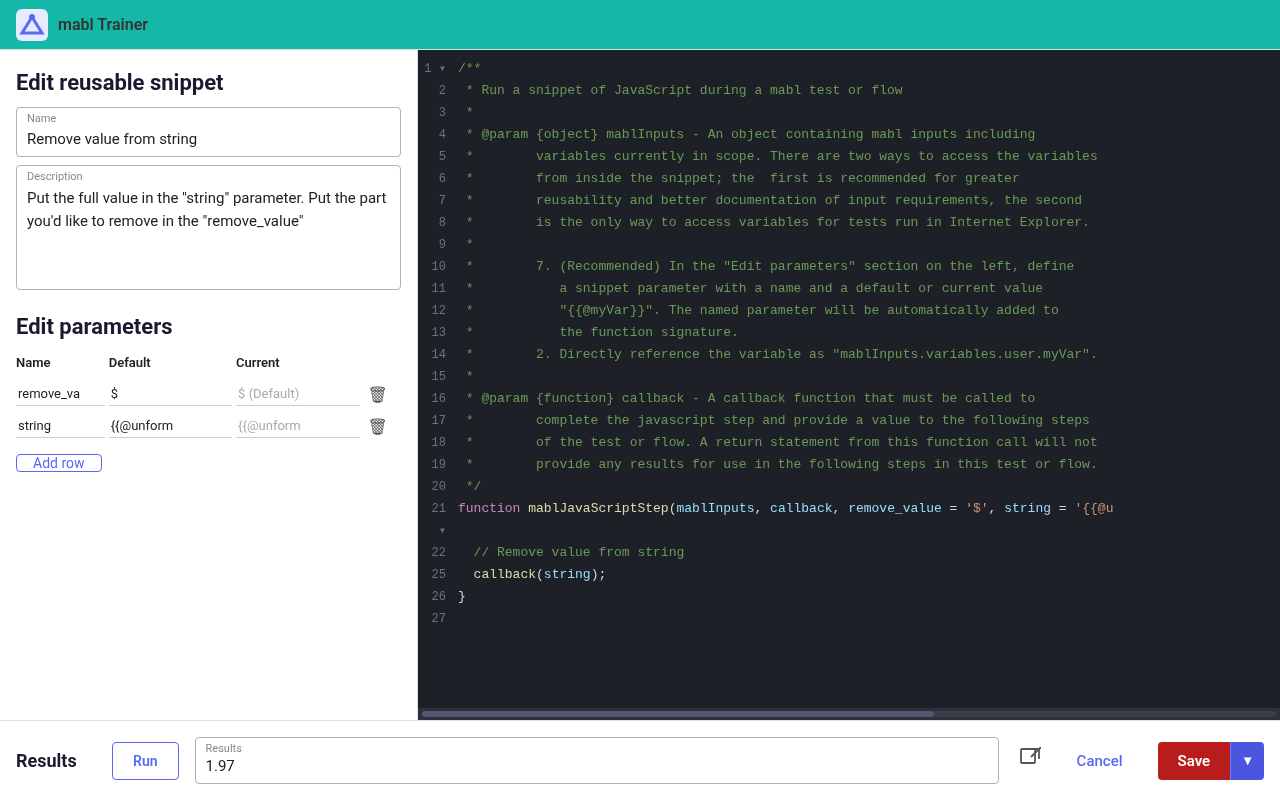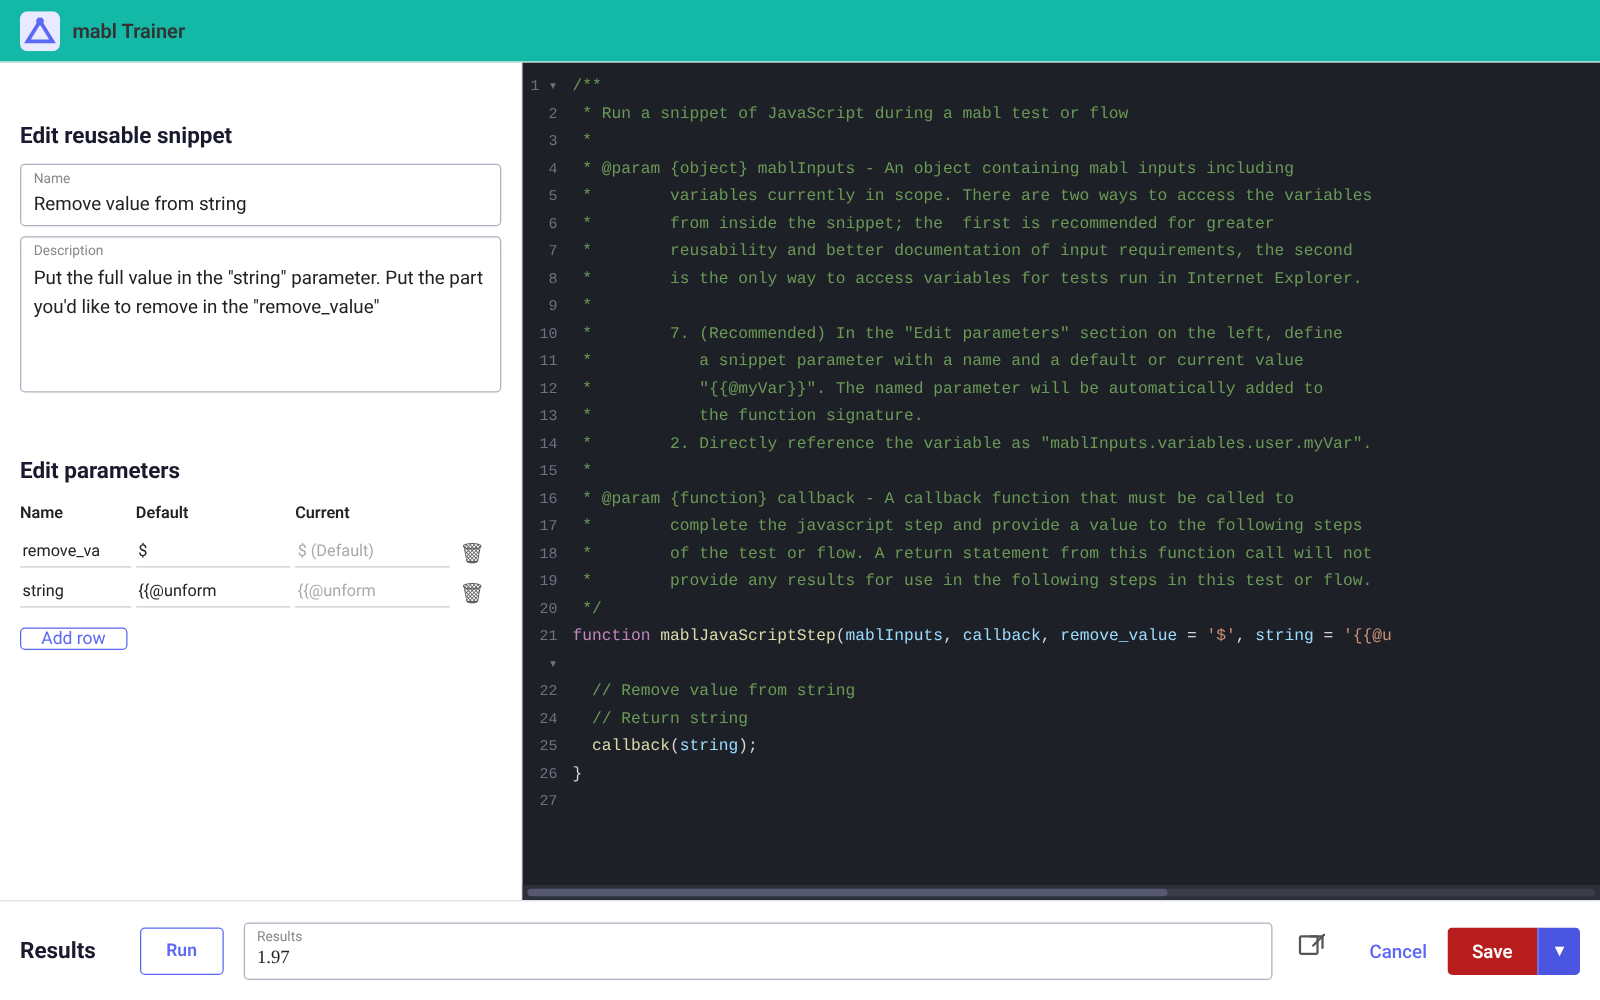--- a/index.html
+++ b/index.html
@@ -48,25 +48,24 @@
       background: #fff;
       border-right: 1px solid #e0e0e0;
       overflow-y: auto;
       padding: 20px 16px;
       display: flex;
       flex-direction: column;
       gap: 16px;
     }
 
     .section-title {
-      font-size: 18px;
+      font-size: 22px;
       font-weight: 700;
       color: #1a1a2e;
       margin-bottom: 12px;
-      margin-top: 28px;
     }
 
     .field-group {
       border: 1px solid #b0b0c0;
       border-radius: 4px;
       padding: 4px 10px 8px;
       position: relative;
       margin-bottom: 8px;
     }
     .field-label {
@@ -243,35 +242,34 @@
       position: relative;
     }
     .results-input-label {
       font-size: 11px;
       color: #888;
       margin-bottom: 2px;
     }
     .results-value {
       font-size: 15px;
       color: #222;
-      font-family: Liberation Serif, serif;
     }
 
     .external-link-icon {
       color: #555;
       cursor: pointer;
       font-size: 20px;
       padding: 4px;
       flex-shrink: 0;
     }
 
     .action-buttons {
       display: flex;
       align-items: center;
-      gap: 0;
+      gap: 19px;
       margin-left: auto;
     }
     .cancel-btn {
       background: transparent;
       border: none;
       color: #5b67f5;
       font-size: 15px;
       font-weight: 500;
       cursor: pointer;
       padding: 10px 16px;
@@ -450,24 +448,20 @@
 
       <div class="code-line">
         <span class="line-num">21 ▾</span>
         <span class="line-content"><span class="c-keyword">function</span> <span class="c-function">mablJavaScriptStep</span><span class="c-punct">(</span><span class="c-param">mablInputs</span><span class="c-punct">, </span><span class="c-param">callback</span><span class="c-punct">, </span><span class="c-param">remove_value</span> <span class="c-punct">= </span><span class="c-string">'$'</span><span class="c-punct">, </span><span class="c-param">string</span> <span class="c-punct">= </span><span class="c-string">'{{@u</span></span>
       </div>
       <div class="code-line">
         <span class="line-num">22</span>
         <span class="line-content">  <span class="c-comment">// Remove value from string</span></span>
       </div>
       <div class="code-line">
-        <span class="line-num">24</span>
-        <span class="line-content">  <span class="c-comment">// Return string</span></span>
-      </div>
-      <div class="code-line">
         <span class="line-num">25</span>
         <span class="line-content">  <span class="c-function">callback</span><span class="c-punct">(</span><span class="c-param">string</span><span class="c-punct">);</span></span>
       </div>
       <div class="code-line">
         <span class="line-num">26</span>
         <span class="line-content c-punct">}</span>
       </div>
       <div class="code-line">
         <span class="line-num">27</span>
         <span class="line-content">&nbsp;</span>

